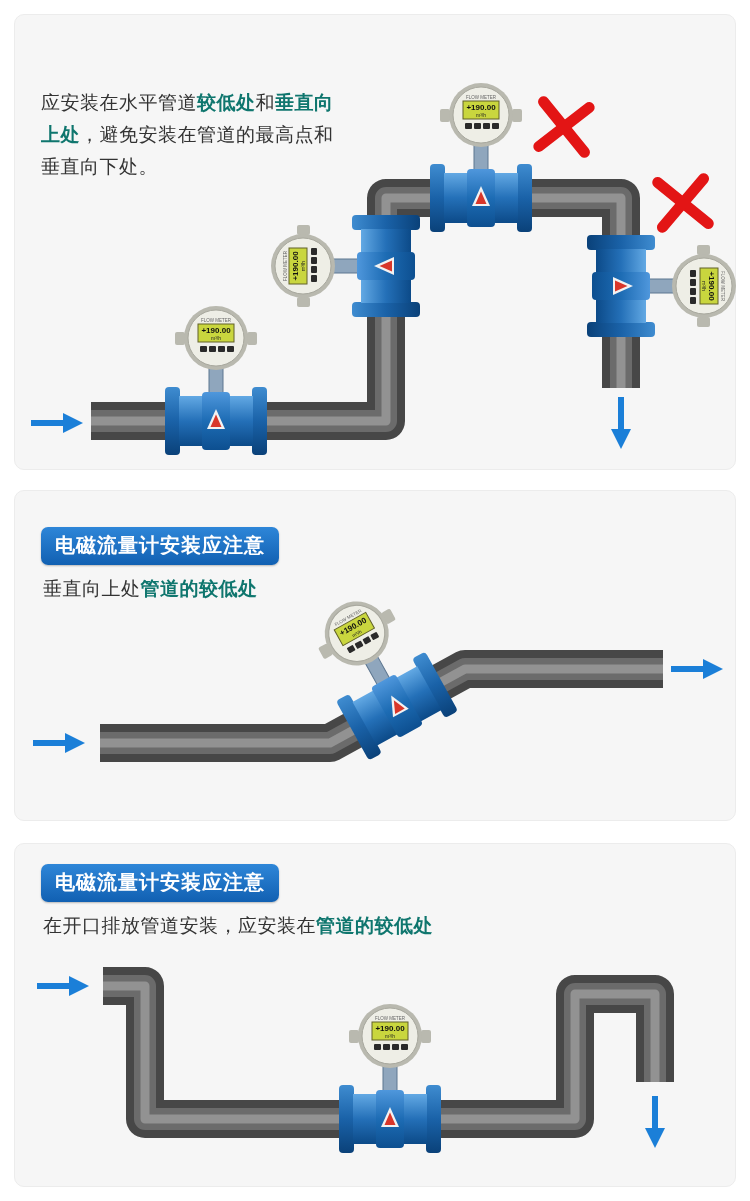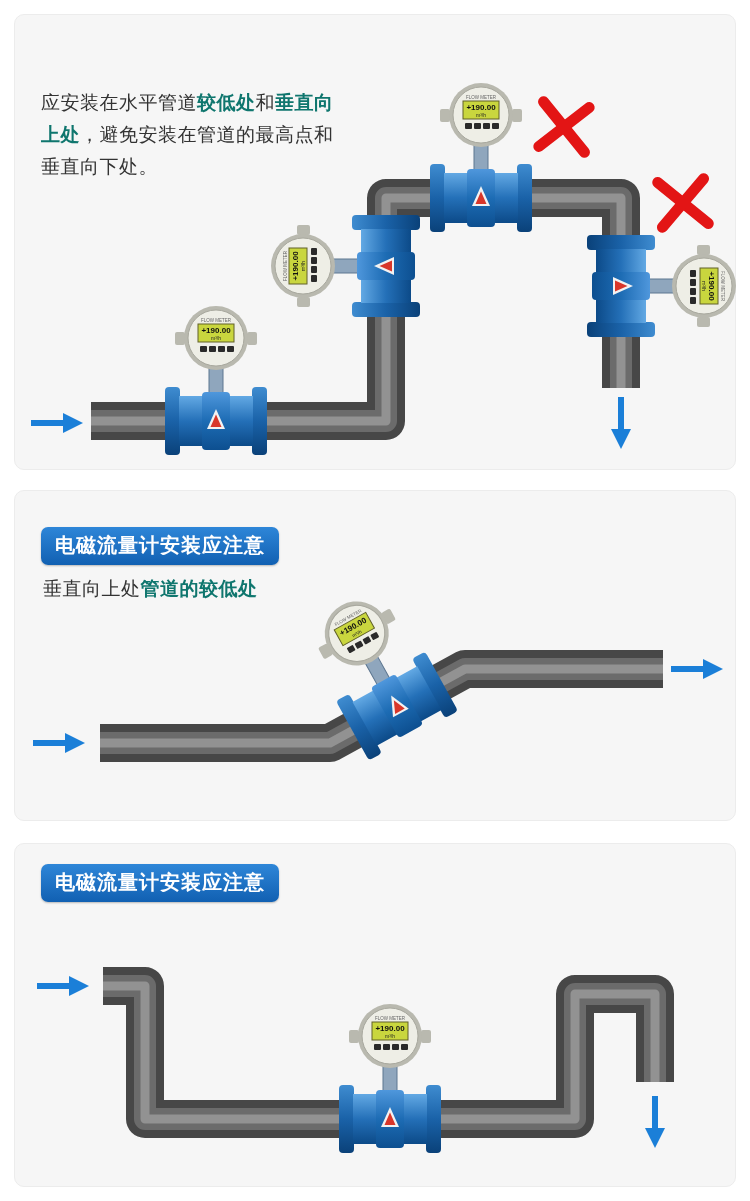--- a/index.html
+++ b/index.html
@@ -128,13 +128,14 @@
     <g>
       <use href="#p3" stroke="#474747" stroke-width="38" stroke-linejoin="round"></use>
       <use href="#p3" stroke="#6b6b6b" stroke-width="22" stroke-linejoin="round"></use>
       <use href="#p3" stroke="#929292" stroke-width="9" stroke-linejoin="round"></use>
     </g>
     <use href="#meter" transform="translate(375,275)"></use>
     <use href="#arrowR" transform="translate(22,142)"></use>
     <use href="#arrowR" transform="translate(640,252) rotate(90)"></use>
   </svg>
   <span class="badge" id="badge3">电磁流量计安装应注意</span>
+  <p class="caption" id="cap3"><span>在开口排放管道安装，应安装在</span><span class="blue">管道的较低处</span></p>
 </div>
 
 </body></html>

